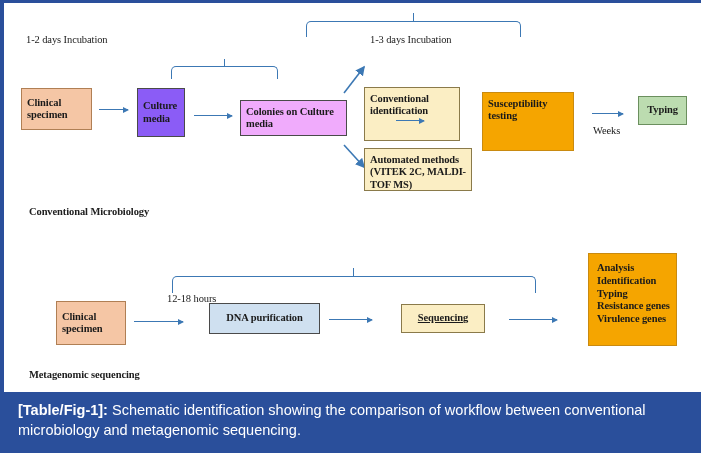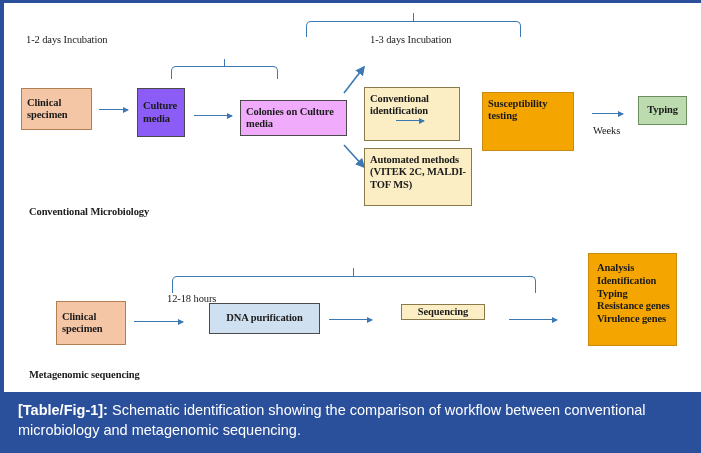--- a/index.html
+++ b/index.html
@@ -102,21 +102,21 @@
       </defs>
       <line x1="2" y1="2" x2="22" y2="24" stroke="#3c78b4" stroke-width="1.6" marker-end="url(#ah2)"></line>
     </svg>
 
     <div class="box topalign" style="left:360px;top:48px;width:96px;height:54px;background:#fbeec4;border:1px solid #8a7a4a;margin-top:36px;">
       <span>Conventional identification</span>
     </div>
 
     <div class="arrow-h" style="left:392px;top:117px;width:28px;"></div>
 
-    <div class="box topalign" style="left:360px;top:145px;width:108px;height:58px;background:#fbeec4;border:1px solid #8a7a4a;">
+    <div class="box topalign" style="left:360px;top:145px;width:108px;height:43px;background:#fbeec4;border:1px solid #8a7a4a;">
       <span>Automated methods (VITEK 2C, MALDI-TOF MS)</span>
     </div>
 
     <div class="box topalign" style="left:478px;top:89px;width:92px;height:59px;background:#f5a500;border:1px solid #c98a10;">
       <span>Susceptibility testing</span>
     </div>
 
     <div class="lbl" style="left:589px;top:80px;margin-top:42px;">Weeks</div>
 
     <div class="arrow-h" style="left:588px;top:110px;width:31px;"></div>
@@ -137,21 +137,21 @@
     </div>
 
     <div class="arrow-h" style="left:130px;top:318px;width:49px;"></div>
 
     <div class="box" style="left:205px;top:300px;width:111px;height:31px;background:#cfe0f0;border:1px solid #4a4a4a;justify-content:center;">
       <span>DNA purification</span>
     </div>
 
     <div class="arrow-h" style="left:325px;top:316px;width:43px;"></div>
 
-    <div class="box" style="left:397px;top:301px;width:84px;height:16px;background:#fbeec4;border:1px solid #8a7a4a;justify-content:center;">
+    <div class="box" style="left:397px;top:301px;width:84px;height:29px;background:#fbeec4;border:1px solid #8a7a4a;justify-content:center;text-decoration:underline;">
       <span>Sequencing</span>
     </div>
 
     <div class="arrow-h" style="left:505px;top:316px;width:48px;"></div>
 
     <div class="box topalign" style="left:584px;top:250px;width:89px;height:93px;background:#f5a500;border:1px solid #c98a10;padding-left:8px;padding-top:8px;line-height:1.22;">
       <span>Analysis Identification Typing Resistance genes Virulence genes</span>
     </div>
 
     <div class="lbl bold" style="left:25px;top:366px;">Metagenomic sequencing</div>

